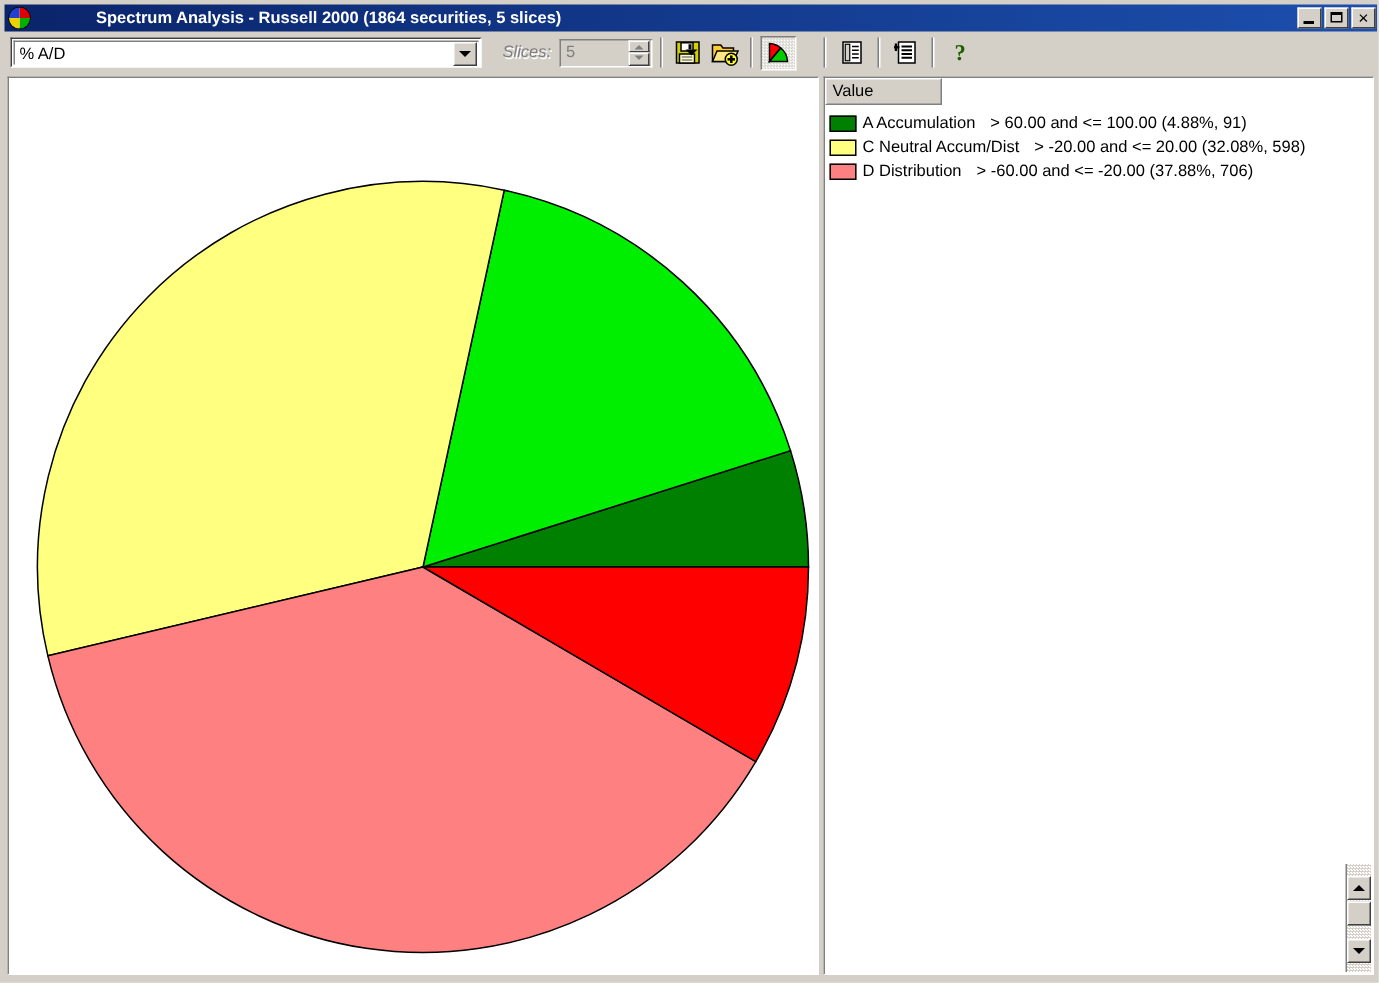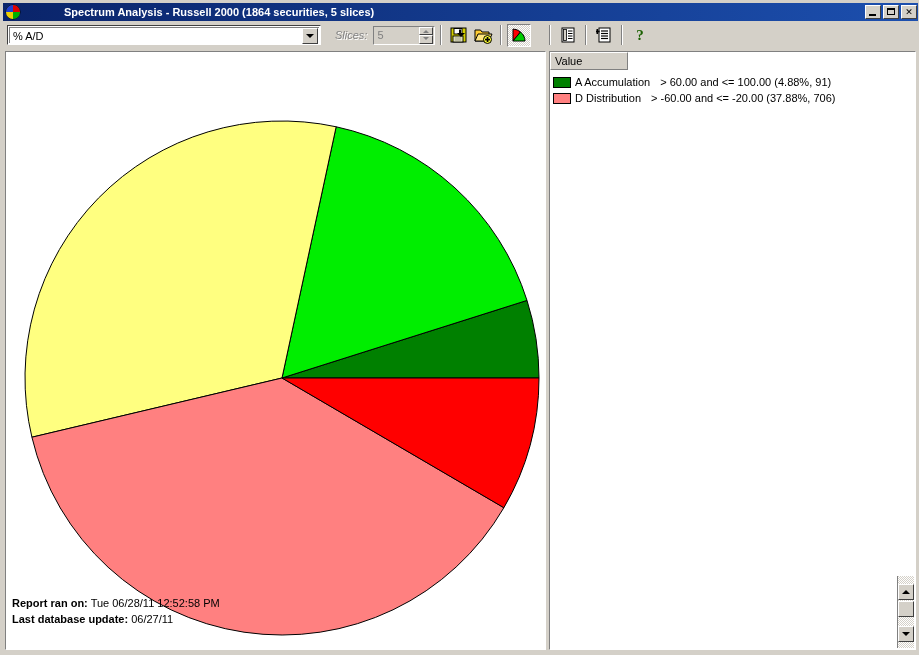--- a/index.html
+++ b/index.html
@@ -554,45 +554,40 @@
       <svg id="pie-svg" width="539" height="597" viewBox="0 0 539 597">
         <g id="pie-slices">
             <path d="M 276.00 326.00 L 533.00 326.00 A 257 257 0 0 0 521.01 248.43 Z" fill="#008000" stroke="#000000" stroke-width="1"></path>
             <path d="M 276.00 326.00 L 521.01 248.43 A 257 257 0 0 0 330.17 74.77 Z" fill="#00ee00" stroke="#000000" stroke-width="1"></path>
             <path d="M 276.00 326.00 L 330.17 74.77 A 257 257 0 0 0 25.91 385.21 Z" fill="#ffff80" stroke="#000000" stroke-width="1"></path>
             <path d="M 276.00 326.00 L 25.91 385.21 A 257 257 0 0 0 497.87 455.71 Z" fill="#ff8080" stroke="#000000" stroke-width="1"></path>
             <path d="M 276.00 326.00 L 497.87 455.71 A 257 257 0 0 0 533.00 326.00 Z" fill="#ff0000" stroke="#000000" stroke-width="1"></path>
           </g>
       </svg>
 
-      <div id="report-footer">
-        <div>
-          <b>Report ran on:</b>
-          <span>Tue 06/28/11 12:52:58 PM</span>
-        </div>
-        <div>
-          <b>Last database update:</b>
-          <span>06/27/11</span>
-        </div>
-      </div>
     </div>
 
     <div id="legend-pane">
 
       <div id="legend-header">
         <div class="lh-cell" id="lh-value">
           <span>Value</span>
         </div>
       </div>
 
       <div id="legend-rows">
           <div class="legend-row">
             <span class="legend-swatch" style="background: rgb(0, 128, 0);"></span>
             <span class="legend-label">A Accumulation</span>
             <span class="legend-range">&gt; 60.00 and &lt;= 100.00 (4.88%, 91)</span>
+          </div>
+          <div class="legend-row">
+            <span class="legend-swatch" style="background: rgb(255, 255, 128);"></span>
+            <span class="legend-label">C Neutral Accum/Dist</span>
+            <span class="legend-range">&gt; -20.00 and &lt;= 20.00 (32.08%, 598)</span>
           </div>
           <div class="legend-row">
             <span class="legend-swatch" style="background: rgb(255, 128, 128);"></span>
             <span class="legend-label">D Distribution</span>
             <span class="legend-range">&gt; -60.00 and &lt;= -20.00 (37.88%, 706)</span>
           </div>
         </div>
 
       <div id="mini-scroll">
         <div class="sb-btn" id="sb-up">

